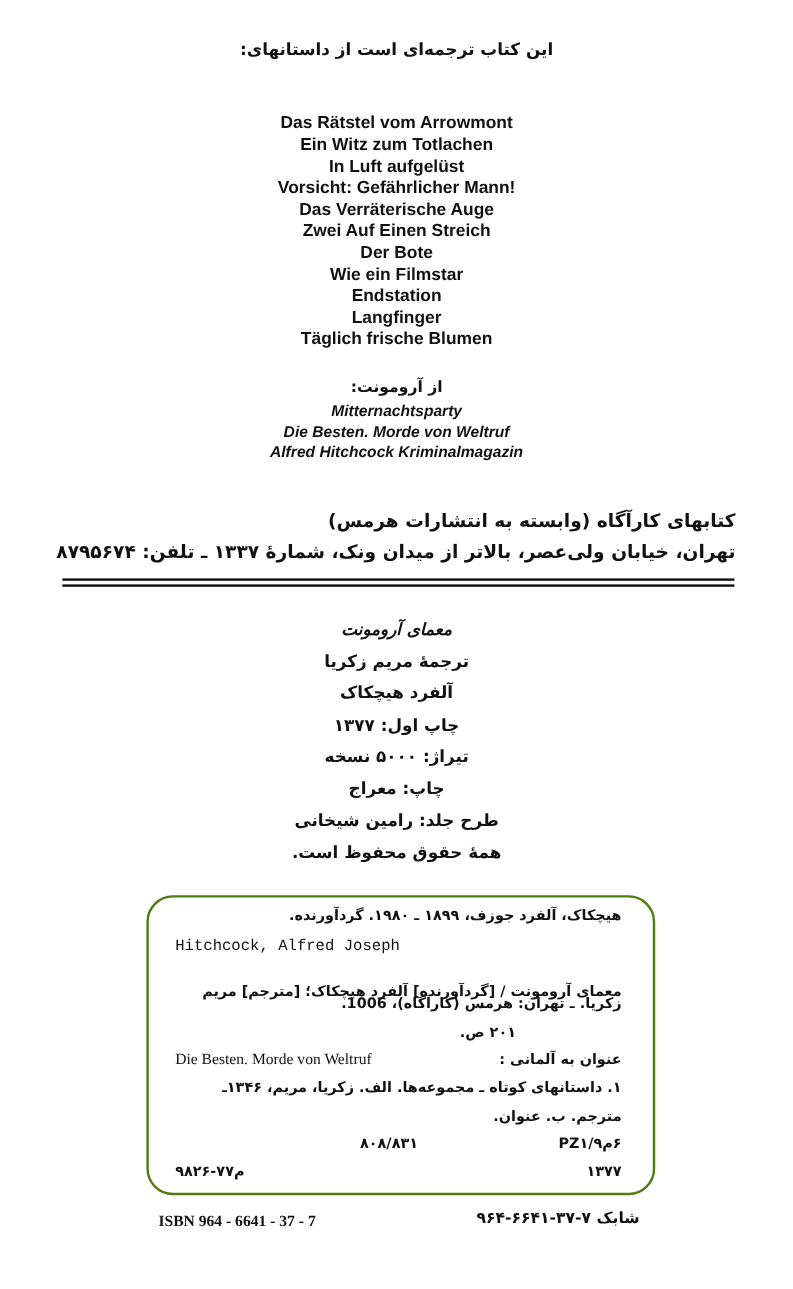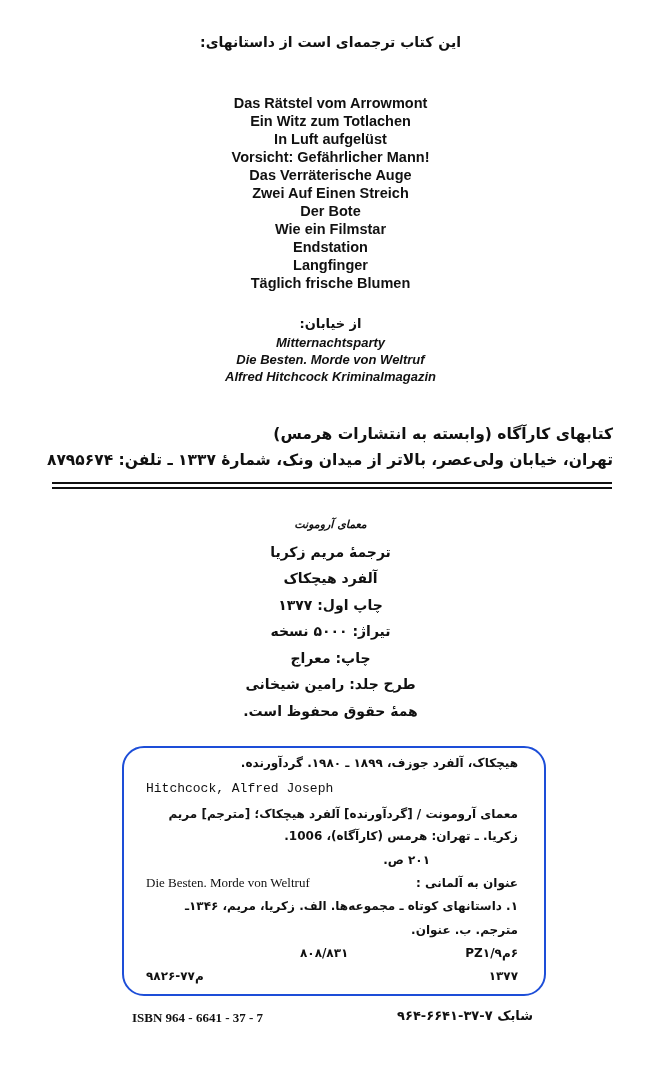--- a/index.html
+++ b/index.html
@@ -16,23 +16,23 @@
   #from-books-label { top: 316px; font-size: 13px; }
   #source-list { top: 334px; }
 
   #publisher-name { top: 425px; right: 48px; font-size: 15.5px; text-align: right; }
   #publisher-address { top: 451px; right: 48px; font-size: 15.5px; text-align: right; }
 
   #double-rule { top: 482px; left: 52px; width: 560px; height: 7px; border-top: 2px solid #111; border-bottom: 2px solid #111; box-sizing: border-box; }
 
   #title-block { top: 512px; }
   #title-block div { font-size: 14px; line-height: 26.5px; }
-  #title-block .main-title { font-size: 11px; font-style: italic; }
+  #title-block .main-title { font-size: 14px; font-style: italic; }
 
-  #cip-box { top: 746px; left: 122px; width: 424px; height: 250px; border: 2px solid #1d4ed8; border-radius: 22px; box-sizing: border-box; }
+  #cip-box { top: 746px; left: 122px; width: 424px; height: 250px; border: 2px solid #4d7c0f; border-radius: 22px; box-sizing: border-box; }
   .cip-line { position: absolute; font-size: 12px; line-height: 16px; }
   .cip-fa { direction: rtl; font-weight: bold; font-family: "DejaVu Sans", sans-serif; }
   .cip-en { font-family: "Liberation Serif", serif; font-size: 13px; }
 
   #isbn-en { top: 1010px; left: 132px; font-size: 13px; font-weight: bold; }
   #isbn-fa { top: 1008px; right: 128px; font-size: 13px; }
 </style>
 </head>
 <body>
 
@@ -45,21 +45,21 @@
   <div class="de">Vorsicht: Gefährlicher Mann!</div>
   <div class="de">Das Verräterische Auge</div>
   <div class="de">Zwei Auf Einen Streich</div>
   <div class="de">Der Bote</div>
   <div class="de">Wie ein Filmstar</div>
   <div class="de">Endstation</div>
   <div class="de">Langfinger</div>
   <div class="de">Täglich frische Blumen</div>
 </div>
 
-<div id="from-books-label" class="abs center fa">از خیابان:</div>
+<div id="from-books-label" class="abs center fa">از آرومونت:</div>
 
 <div id="source-list" class="abs center">
   <div class="de-it">Mitternachtsparty</div>
   <div class="de-it">Die Besten. Morde von Weltruf</div>
   <div class="de-it">Alfred Hitchcock Kriminalmagazin</div>
 </div>
 
 <div id="publisher-name" class="abs fa">کتابهای کارآگاه (وابسته به انتشارات هرمس)</div>
 <div id="publisher-address" class="abs fa">تهران، خیابان ولی‌عصر، بالاتر از میدان ونک، شمارهٔ ۱۳۳۷ ـ تلفن: ۸۷۹۵۶۷۴</div>
 
@@ -72,21 +72,21 @@
   <div>چاپ اول: ۱۳۷۷</div>
   <div>تیراژ: ۵۰۰۰ نسخه</div>
   <div>چاپ: معراج</div>
   <div>طرح جلد: رامین شیخانی</div>
   <div>همهٔ حقوق محفوظ است.</div>
 </div>
 
 <div id="cip-box" class="abs">
   <div class="cip-line cip-fa" style="top:7px; right:26px;">هیچکاک، آلفرد جوزف، ۱۸۹۹ ـ ۱۹۸۰. گردآورنده.</div>
   <div class="cip-line cip-en" style="top:33px; left:22px;font-family:Liberation Mono, monospace;">Hitchcock, Alfred Joseph</div>
-  <div class="cip-line cip-fa" style="top:58px; right:26px;">معمای آرومونت / [گردآورنده] آلفرد هیچکاک؛ [مترجم] مریم</div>
+  <div class="cip-line cip-fa" style="top:70px; right:26px;">معمای آرومونت / [گردآورنده] آلفرد هیچکاک؛ [مترجم] مریم</div>
   <div class="cip-line cip-fa" style="top:80px; right:26px; left:auto; width:360px; text-align:right;">زکریا. ـ تهران: هرمس (کارآگاه)، 1006.</div>
   <div class="cip-line cip-fa" style="top:104px; right:114px;">۲۰۱ ص.</div>
   <div class="cip-line cip-fa" style="top:127px; right:26px;">عنوان به آلمانی :</div>
   <div class="cip-line cip-en" style="top:127px; left:22px;">Die Besten. Morde von Weltruf</div>
   <div class="cip-line cip-fa" style="top:150px; right:26px;">۱. داستانهای کوتاه ـ مجموعه‌ها. الف. زکریا، مریم، ۱۳۴۶ـ</div>
   <div class="cip-line cip-fa" style="top:174px; right:26px; left:auto; width:380px; text-align:right;">مترجم. ب. عنوان.</div>
   <div class="cip-line cip-fa" style="top:197px; right:26px;">۶م۹/PZ۱</div>
   <div class="cip-line cip-fa" style="top:197px; left:176px;">۸۰۸/۸۳۱</div>
   <div class="cip-line cip-fa" style="top:220px; right:26px;">۱۳۷۷</div>
   <div class="cip-line cip-fa" style="top:220px; left:22px;">م۷۷-۹۸۲۶</div>

